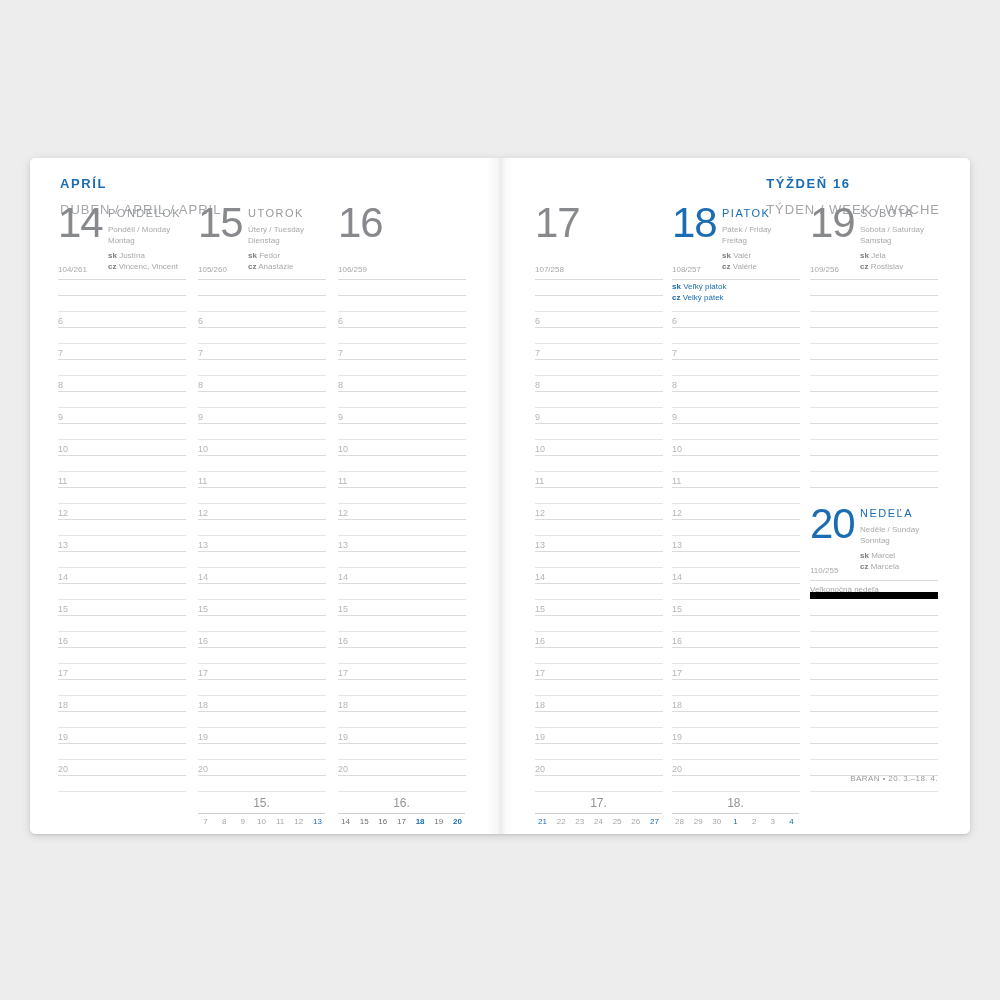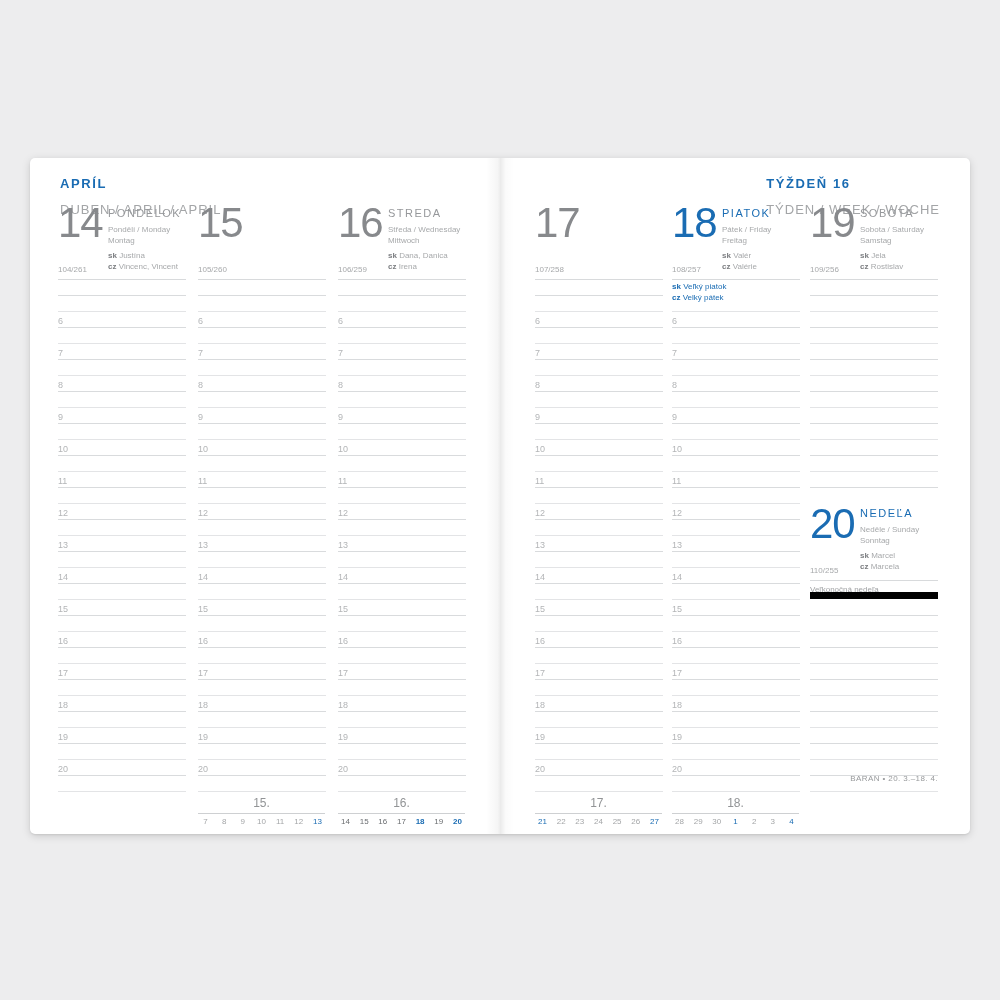--- a/index.html
+++ b/index.html
@@ -164,20 +164,31 @@
           <div class="hour-row hr-dark">
             <span class="hour-label">20</span>
           </div>
           <div class="hour-row"></div>
         </div>
     </div>
 
     <div class="day-col" style="left:168px">
       <div class="day-header">
         <div class="big-num">15</div>
+        <div class="day-right">
+          <div class="day-name">UTOROK</div>
+          <div class="day-sub">
+            <div>Úterý / Tuesday</div>
+            <div>Dienstag</div>
+          </div>
+          <div class="day-names">
+            <div><span class="pfx">sk</span> <span>Fedor</span></div>
+            <div><span class="pfx">cz</span> <span>Anastázie</span></div>
+          </div>
+        </div>
         <div class="doy">105/260</div>
       </div>
       <div class="hour-grid" id="grid-1">
           <div class="hour-row hr-dark"></div>
           <div class="hour-row"></div>
           <div class="hour-row hr-dark">
             <span class="hour-label">6</span>
           </div>
           <div class="hour-row"></div>
           <div class="hour-row hr-dark">
@@ -235,31 +246,20 @@
           <div class="hour-row hr-dark">
             <span class="hour-label">20</span>
           </div>
           <div class="hour-row"></div>
         </div>
     </div>
 
     <div class="day-col" style="left:308px">
       <div class="day-header">
         <div class="big-num">16</div>
-        <div class="day-right">
-          <div class="day-name">STREDA</div>
-          <div class="day-sub">
-            <div>Středa / Wednesday</div>
-            <div>Mittwoch</div>
-          </div>
-          <div class="day-names">
-            <div><span class="pfx">sk</span> <span>Dana, Danica</span></div>
-            <div><span class="pfx">cz</span> <span>Irena</span></div>
-          </div>
-        </div>
         <div class="doy">106/259</div>
       </div>
       <div class="hour-grid" id="grid-2">
           <div class="hour-row hr-dark"></div>
           <div class="hour-row"></div>
           <div class="hour-row hr-dark">
             <span class="hour-label">6</span>
           </div>
           <div class="hour-row"></div>
           <div class="hour-row hr-dark">

